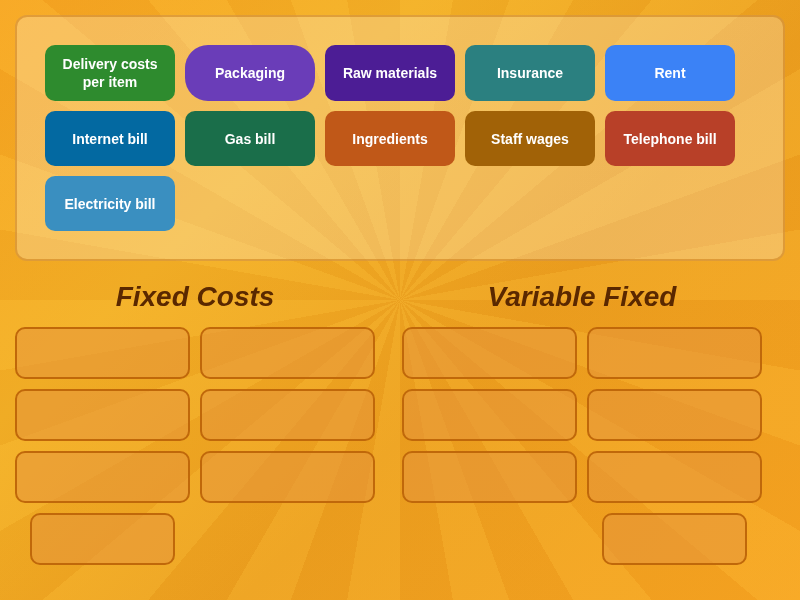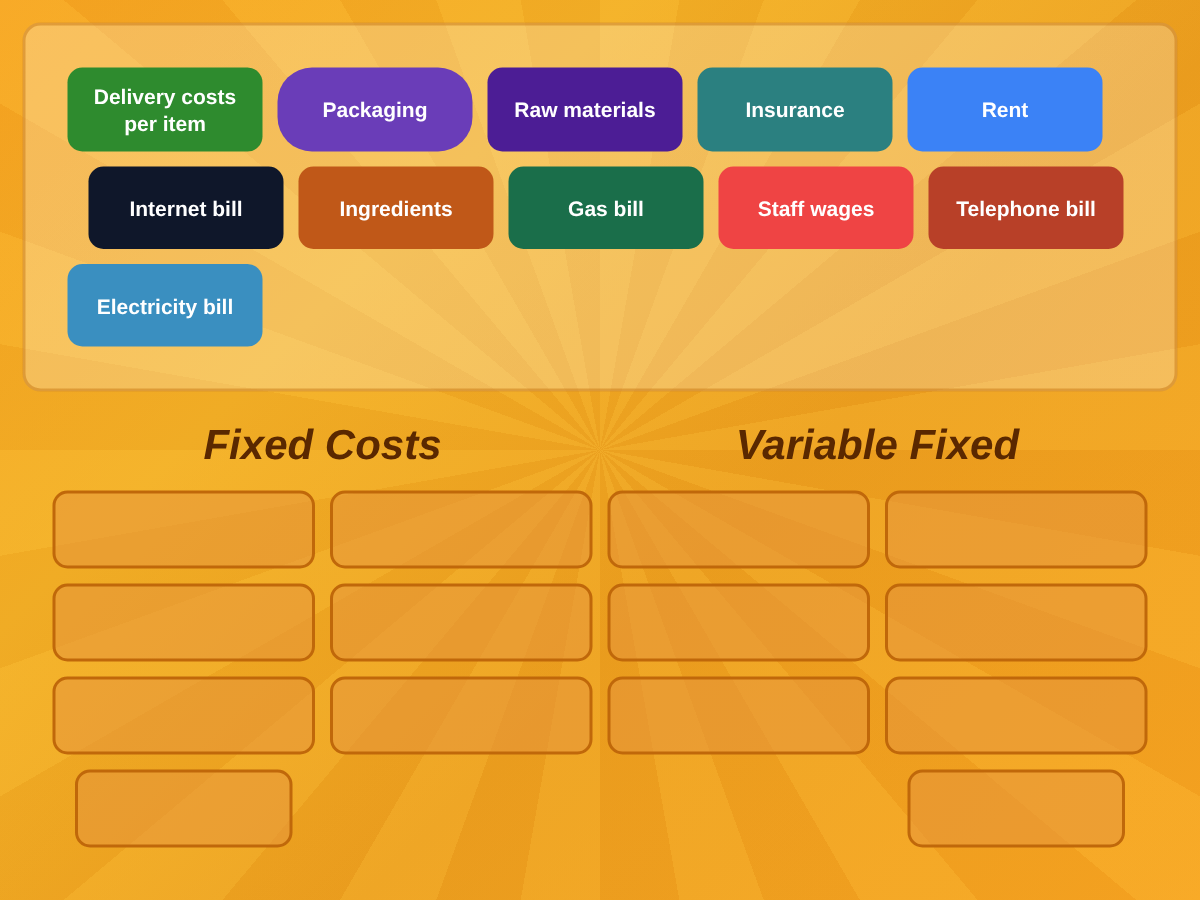--- a/index.html
+++ b/index.html
@@ -55,32 +55,31 @@
       align-items: center;
       justify-content: center;
       line-height: 1.3;
     }
 
     .green    { background-color: #2e8b2e; }
     .purple   { background-color: #6a3db8; border-radius: 23px; }
     .darkred  { background-color: #4c1d95; }
     .teal     { background-color: #2b8080; }
     .brown    { background-color: #3b82f6; }
-    .darkblue { background-color: #0f172a; margin-left: 14px; }
+    .darkblue { background-color: #0369a1; }
     .orange   { background-color: #c05818; }
     .darkgreen{ background-color: #1a6e4a; }
-    .violet   { background-color: #ef4444; }
+    .violet   { background-color: #a16207; }
     .rust     { background-color: #b84028; }
     .skyblue  { background-color: #3a8fc0; }
 
     
     .drop-section {
       display: flex;
-      gap: 10px;
-      justify-content: center;
+      gap: 27px;
     }
 
     .category {
       flex: 1;
       max-width: 360px;
     }
 
     .category-title {
       text-align: center;
       font-size: 28px;
@@ -128,22 +127,22 @@
 
   <div class="items-bank">
 
     <button class="cost-item green">Delivery costs<br>per item</button>
     <button class="cost-item purple">Packaging</button>
     <button class="cost-item darkred">Raw materials</button>
     <button class="cost-item teal">Insurance</button>
 
     <button class="cost-item brown">Rent</button>
     <button class="cost-item darkblue">Internet bill</button>
+    <button class="cost-item darkgreen">Gas bill</button>
     <button class="cost-item orange">Ingredients</button>
-    <button class="cost-item darkgreen">Gas bill</button>
 
     <button class="cost-item violet">Staff wages</button>
     <button class="cost-item rust">Telephone bill</button>
     <button class="cost-item skyblue">Electricity bill</button>
   </div>
 
   <div class="drop-section">
 
     <div class="category">
       <div class="category-title">Fixed Costs</div>

